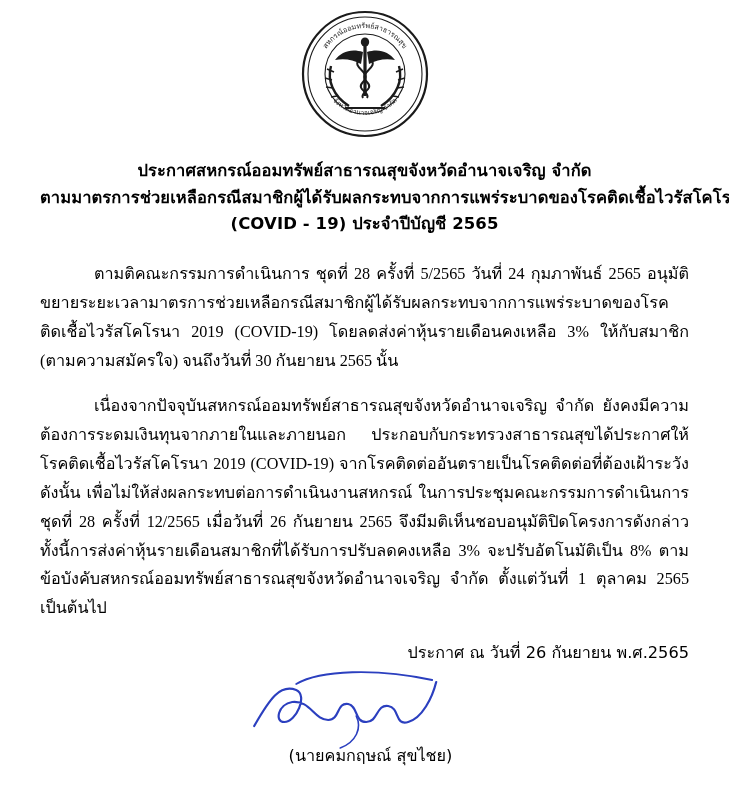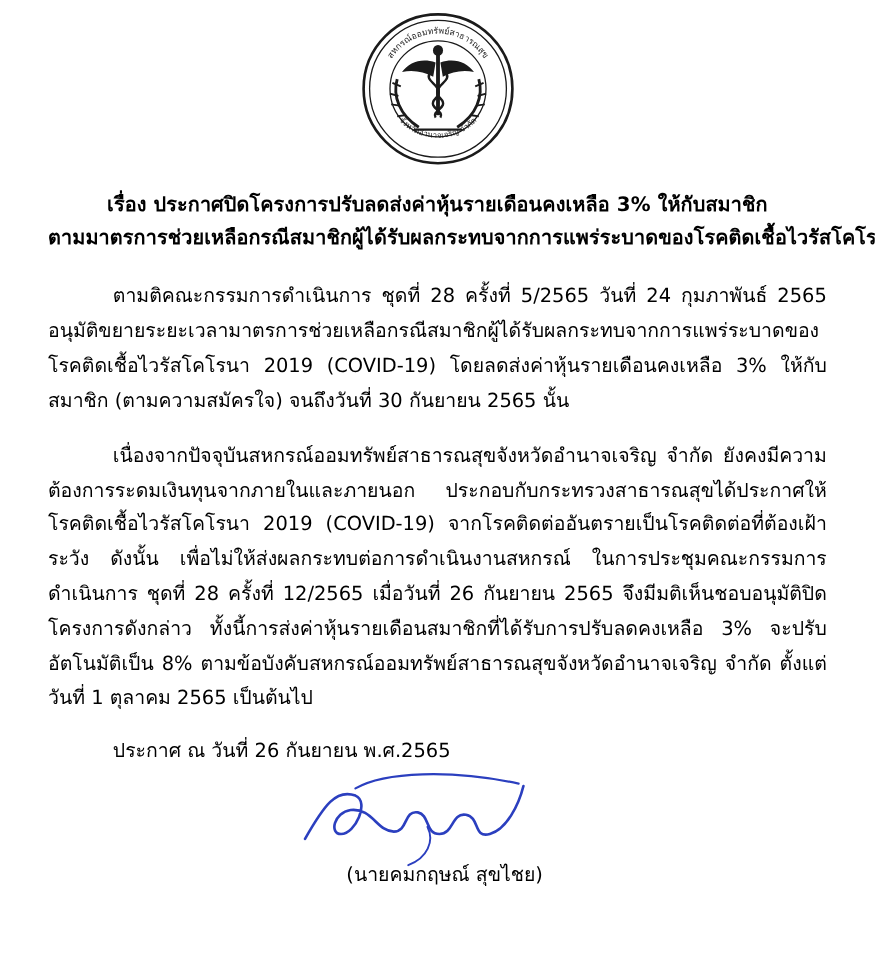--- a/index.html
+++ b/index.html
@@ -45,37 +45,39 @@
     font-size: 16.5px;
     font-weight: bold;
     line-height: 1.62;
     letter-spacing: 0.1px;
     white-space: nowrap;
   }
 
   
   .body-block {
     margin-top: 22px;
+    font-family: Liberation Serif, serif;
   }
   .para {
     font-size: 16.2px;
     line-height: 1.78;
     text-align: justify;
     text-justify: inter-word;
     text-indent: 54px;
     margin: 0 0 17px 0;
   }
   .para.last-of-block { margin-bottom: 16px; }
 
   
   .decl-line {
     font-size: 16.2px;
     line-height: 1.78;
     text-indent: 54px;
     margin-top: 14px;
+    text-align: right;
   }
   .sig-area {
     position: relative;
     height: 112px;
     text-align: center;
   }
   .sig-scribble {
     position: absolute;
     left: 50%;
     top: -4px;
@@ -126,22 +128,23 @@
         <path d="M98 56 C 102 70, 96 86, 80 96" fill="none" stroke="#1b1b1b" stroke-width="2.4"></path>
         <path d="M33 62 l -7 -3 M31 70 l -7 -2 M32 78 l -7 -1 M36 86 l -6 1" stroke="#1b1b1b" stroke-width="1.6" fill="none"></path>
         <path d="M95 62 l 7 -3 M97 70 l 7 -2 M96 78 l 7 -1 M92 86 l 6 1" stroke="#1b1b1b" stroke-width="1.6" fill="none"></path>
 
         <path d="M44 98 H 84" stroke="#1b1b1b" stroke-width="2"></path>
       </svg>
     </div>
   </div>
 
   <div class="heading-block">
-    <div class="heading-line">เรื่อง  ประกาศปิดโครงการปรับลดส่งค่าหุ้นรายเดือนคงเหลือ 3% ให้กับสมาชิก</div>
+    <div class="heading-line">ประกาศสหกรณ์ออมทรัพย์สาธารณสุขจังหวัดอำนาจเจริญ จำกัด</div>
     <div class="heading-line">ตามมาตรการช่วยเหลือกรณีสมาชิกผู้ได้รับผลกระทบจากการแพร่ระบาดของโรคติดเชื้อไวรัสโคโรน่า 2019</div>
+    <div class="heading-line">(COVID - 19) ประจำปีบัญชี 2565</div>
   </div>
 
   <div class="body-block">
     <p class="para">ตามติคณะกรรมการดำเนินการ ชุดที่ 28 ครั้งที่ 5/2565 วันที่ 24 กุมภาพันธ์ 2565 อนุมัติขยายระยะเวลามาตรการช่วยเหลือกรณีสมาชิกผู้ได้รับผลกระทบจากการแพร่ระบาดของโรคติดเชื้อไวรัสโคโรนา 2019 (COVID-19) โดยลดส่งค่าหุ้นรายเดือนคงเหลือ 3% ให้กับสมาชิก (ตามความสมัครใจ) จนถึงวันที่ 30 กันยายน 2565 นั้น</p>
     <p class="para last-of-block">เนื่องจากปัจจุบันสหกรณ์ออมทรัพย์สาธารณสุขจังหวัดอำนาจเจริญ จำกัด ยังคงมีความต้องการระดมเงินทุนจากภายในและภายนอก ประกอบกับกระทรวงสาธารณสุขได้ประกาศให้โรคติดเชื้อไวรัสโคโรนา 2019 (COVID-19) จากโรคติดต่ออันตรายเป็นโรคติดต่อที่ต้องเฝ้าระวัง ดังนั้น เพื่อไม่ให้ส่งผลกระทบต่อการดำเนินงานสหกรณ์ ในการประชุมคณะกรรมการดำเนินการ ชุดที่ 28 ครั้งที่ 12/2565 เมื่อวันที่ 26 กันยายน 2565 จึงมีมติเห็นชอบอนุมัติปิดโครงการดังกล่าว ทั้งนี้การส่งค่าหุ้นรายเดือนสมาชิกที่ได้รับการปรับลดคงเหลือ 3% จะปรับอัตโนมัติเป็น 8% ตามข้อบังคับสหกรณ์ออมทรัพย์สาธารณสุขจังหวัดอำนาจเจริญ จำกัด ตั้งแต่วันที่ 1 ตุลาคม 2565 เป็นต้นไป</p>
   </div>
 
   <div class="decl-line">ประกาศ  ณ  วันที่  26  กันยายน พ.ศ.2565</div>
 
   <div class="sig-area">

